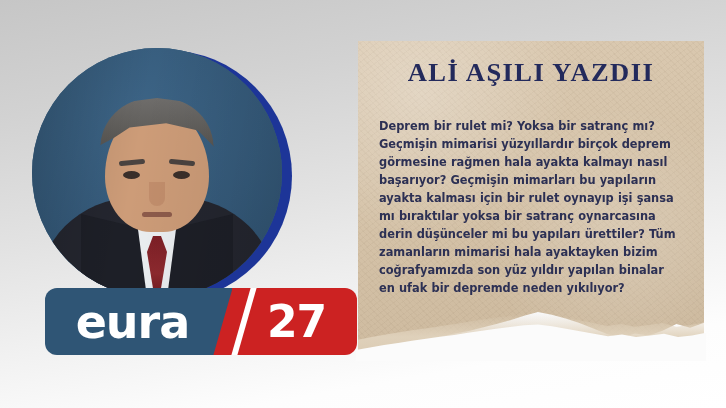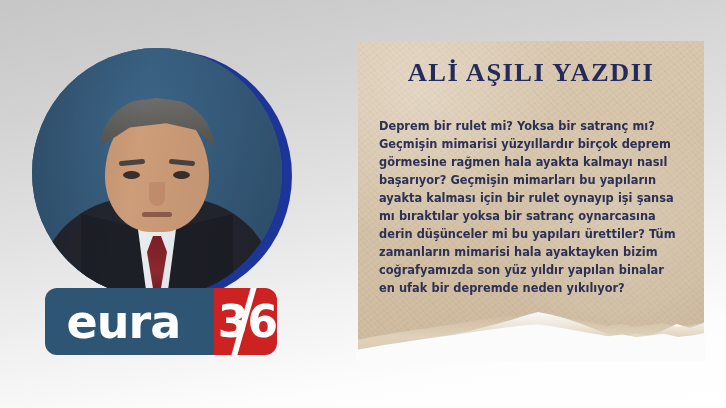--- a/index.html
+++ b/index.html
@@ -180,21 +180,21 @@
     inset: 0;
     background: linear-gradient(100deg, rgba(0,0,0,.16) 0%, rgba(0,0,0,0) 42%, rgba(0,0,0,.1) 100%);
     pointer-events: none;
   }
 
   
   .logo {
     position: absolute;
     left: 45px;
     top: 288px;
-    width: 232px;
+    width: 312px;
     height: 67px;
     border-radius: 12px;
     overflow: hidden;
     display: flex;
   }
   .logo-left {
     position: relative;
     width: 187px;
     height: 100%;
     background: #2f5575;
@@ -382,21 +382,21 @@
     </div>
   </div>
 
   <div class="logo">
     <div class="logo-left">
       <span class="logo-word">eura</span>
     </div>
     <div class="logo-slash"></div>
     <div class="logo-slash-line"></div>
     <div class="logo-right">
-      <span class="logo-num">36</span>
+      <span class="logo-num">27</span>
     </div>
   </div>
 
   <div class="paper">
     <div class="paper-sheet"></div>
     <div class="paper-tear"></div>
     <div class="paper-tear-edge"></div>
     <div class="paper-mask"></div>
     <div class="paper-content">
       <div class="paper-headline">ALİ AŞILI YAZDII</div>

